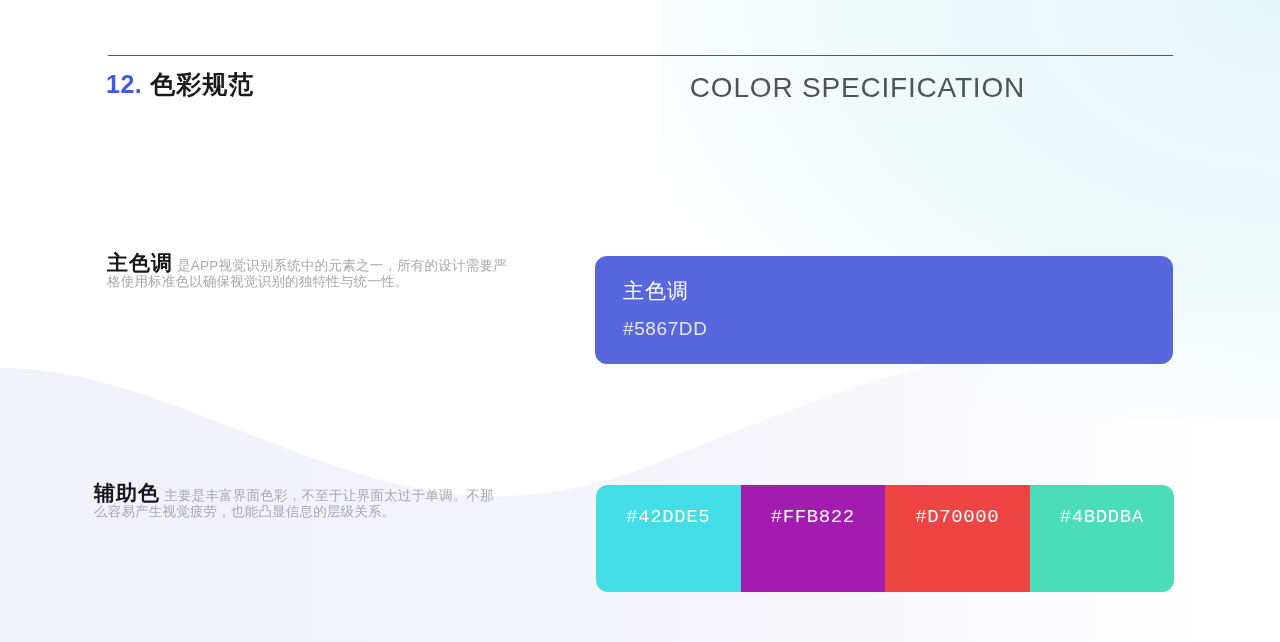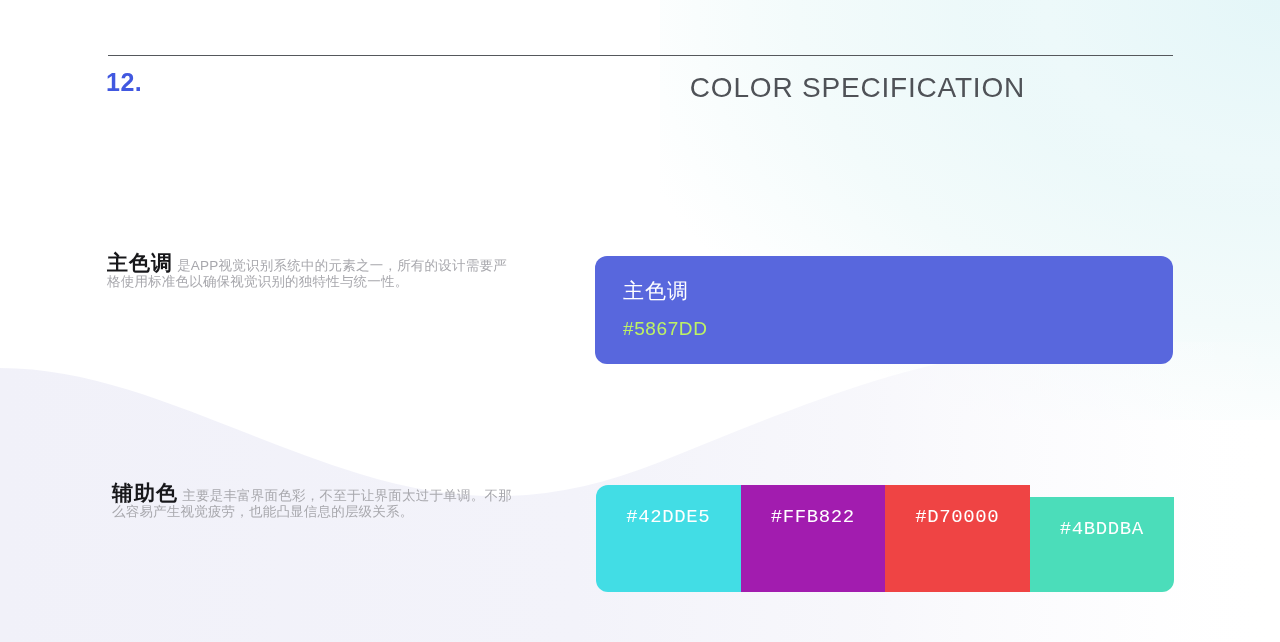--- a/index.html
+++ b/index.html
@@ -89,21 +89,21 @@
     letter-spacing: 0.8px;
     white-space: nowrap;
   }
 
   
   .desc {
     position: absolute;
     width: 400px;
   }
   .desc-primary   { left: 107px; top: 255px; }
-  .desc-secondary { left: 112px; top: 485px; }
+  .desc-secondary { left: 94px; top: 485px; }
 
   .desc-body {
     font-size: 13.5px;
     line-height: 16px;
     color: #a8a8ad;
     letter-spacing: 0.2px;
     text-align: justify;
   }
   .desc-lead {
     font-size: 21px;
@@ -124,21 +124,21 @@
   .primary-card .pc-name {
     font-size: 21px;
     font-weight: 400;
     color: #ffffff;
     letter-spacing: 1px;
     line-height: 26px;
   }
   .primary-card .pc-hex {
     font-size: 19px;
     font-weight: 500;
-    color: #bef264;
+    color: #e5e5e5;
     letter-spacing: 0.6px;
     margin-top: 14px;
     line-height: 22px;
   }
 
   
   .swatch-row {
     position: absolute;
     left: 596px; top: 485px;
     width: 578px; height: 107px;
@@ -187,20 +187,21 @@
     </svg>
   </div>
 </div>
 
 <div class="page">
 
   <div class="header-rule"></div>
 
   <div class="header-title">
     <span class="header-num" style="color: rgb(65, 88, 224);">12.</span>
+    <span class="header-cn">色彩规范</span>
   </div>
 
   <div class="header-en">COLOR SPECIFICATION</div>
 
   <div class="desc desc-primary">
     <p class="desc-body">
       <span class="desc-lead">主色调</span><span>是APP视觉识别系统中的元素之一，所有的设计需要严格使用标准色以确保视觉识别的独特性与统一性。</span>
     </p>
   </div>
 
@@ -218,18 +219,18 @@
   <div class="swatch-row">
     <div class="swatch" style="background: rgb(66, 221, 229);">
       <span class="swatch-hex">#42DDE5</span>
     </div>
     <div class="swatch" style="background: #a21caf;">
       <span class="swatch-hex">#FFB822</span>
     </div>
     <div class="swatch" style="background: #ef4444;">
       <span class="swatch-hex">#D70000</span>
     </div>
-    <div class="swatch" style="background: rgb(75, 221, 186); margin-top: 12px;">
+    <div class="swatch" style="background: rgb(75, 221, 186);">
       <span class="swatch-hex">#4BDDBA</span>
     </div>
   </div>
 
 </div>
 
 </body></html>

